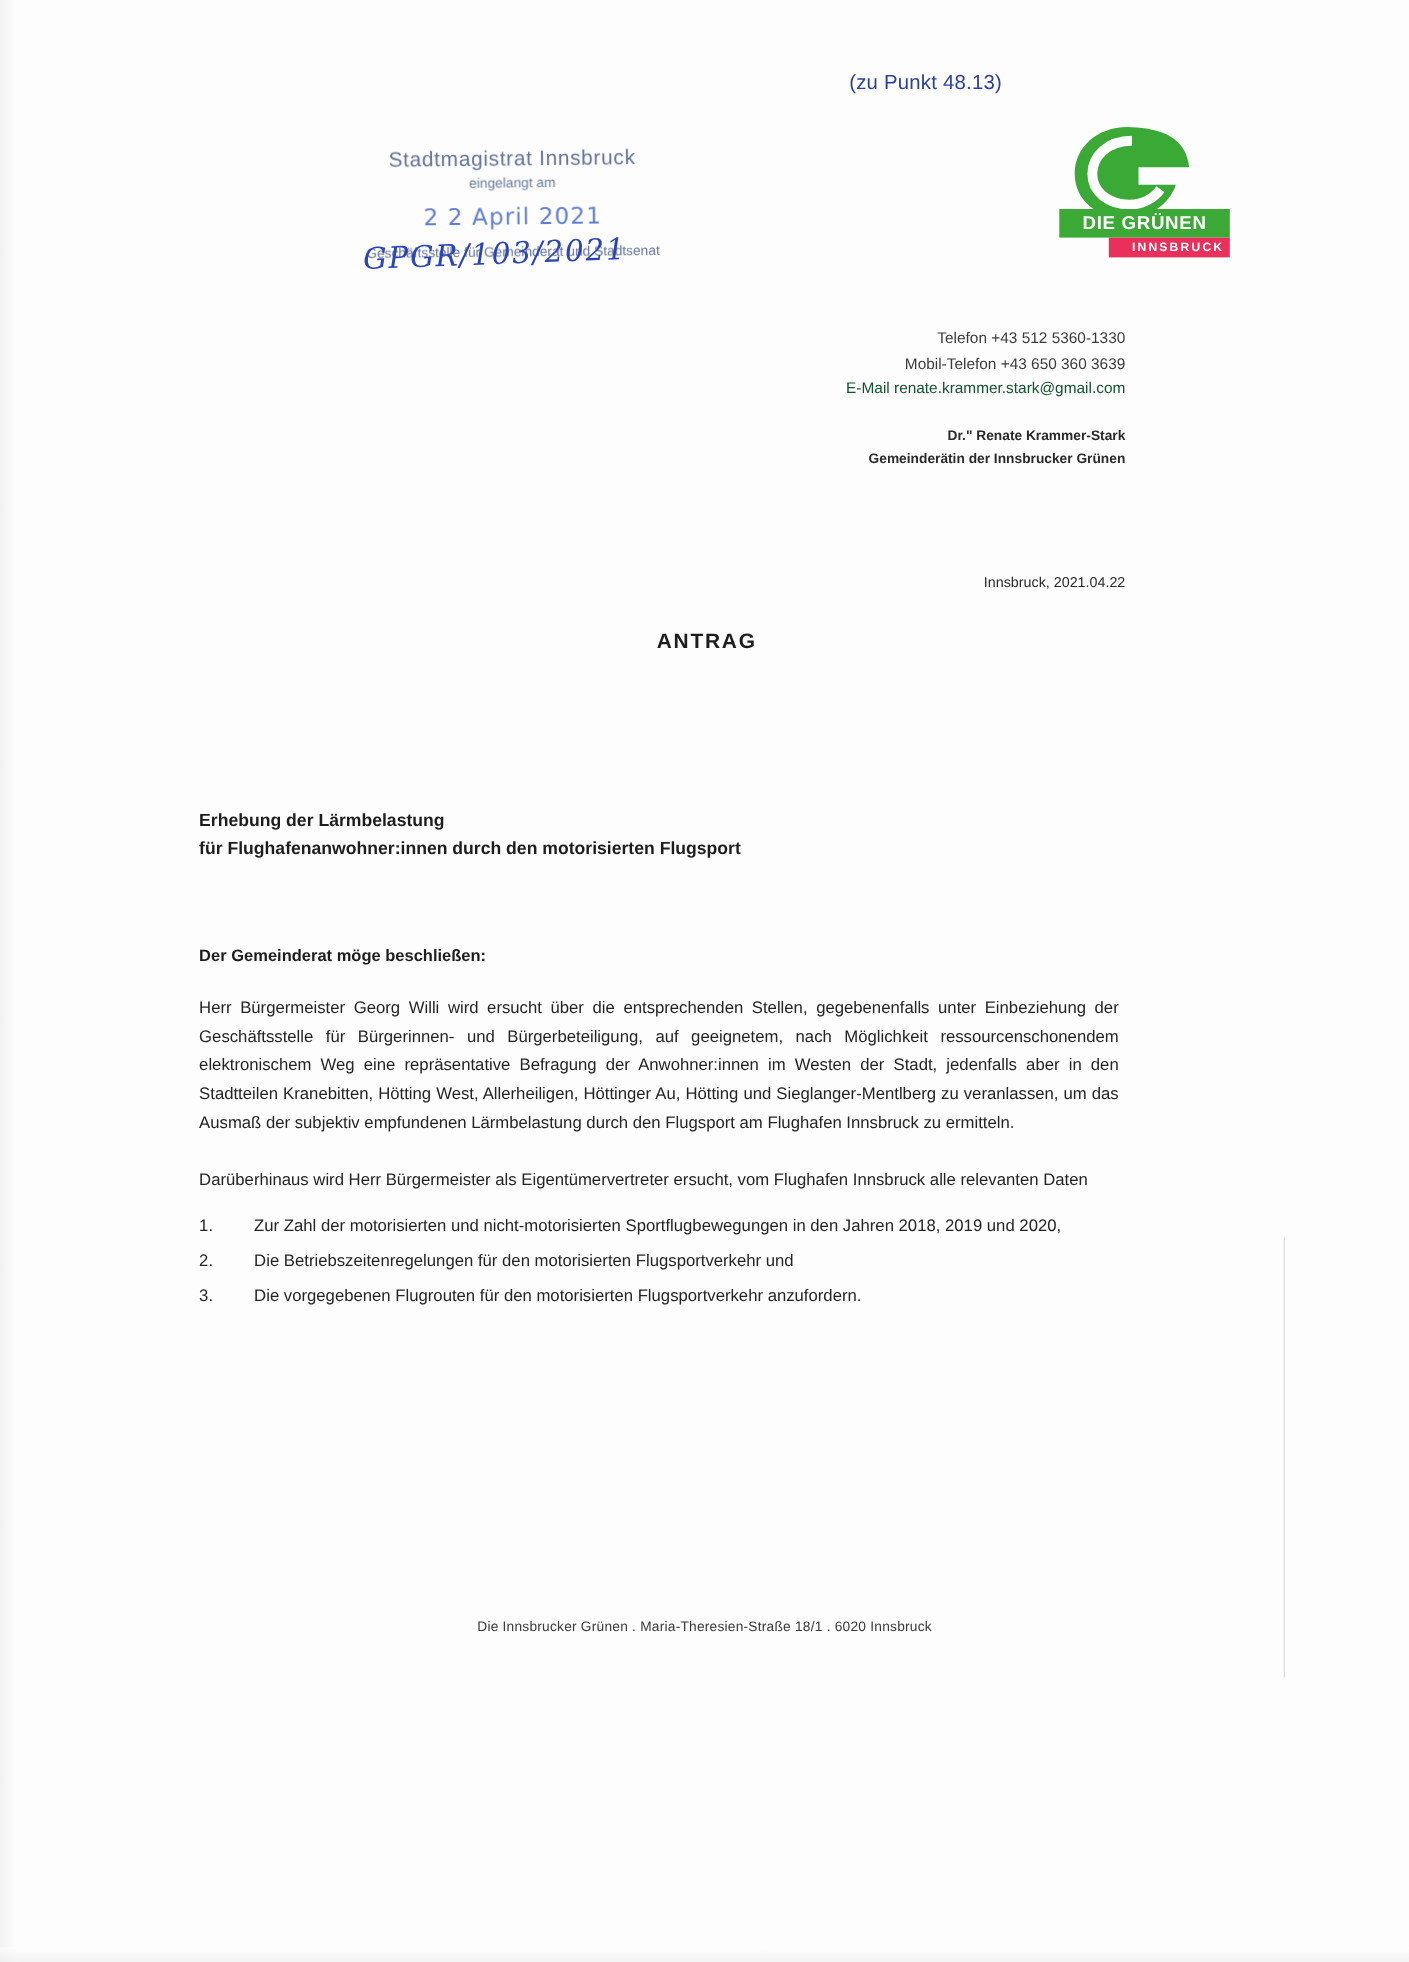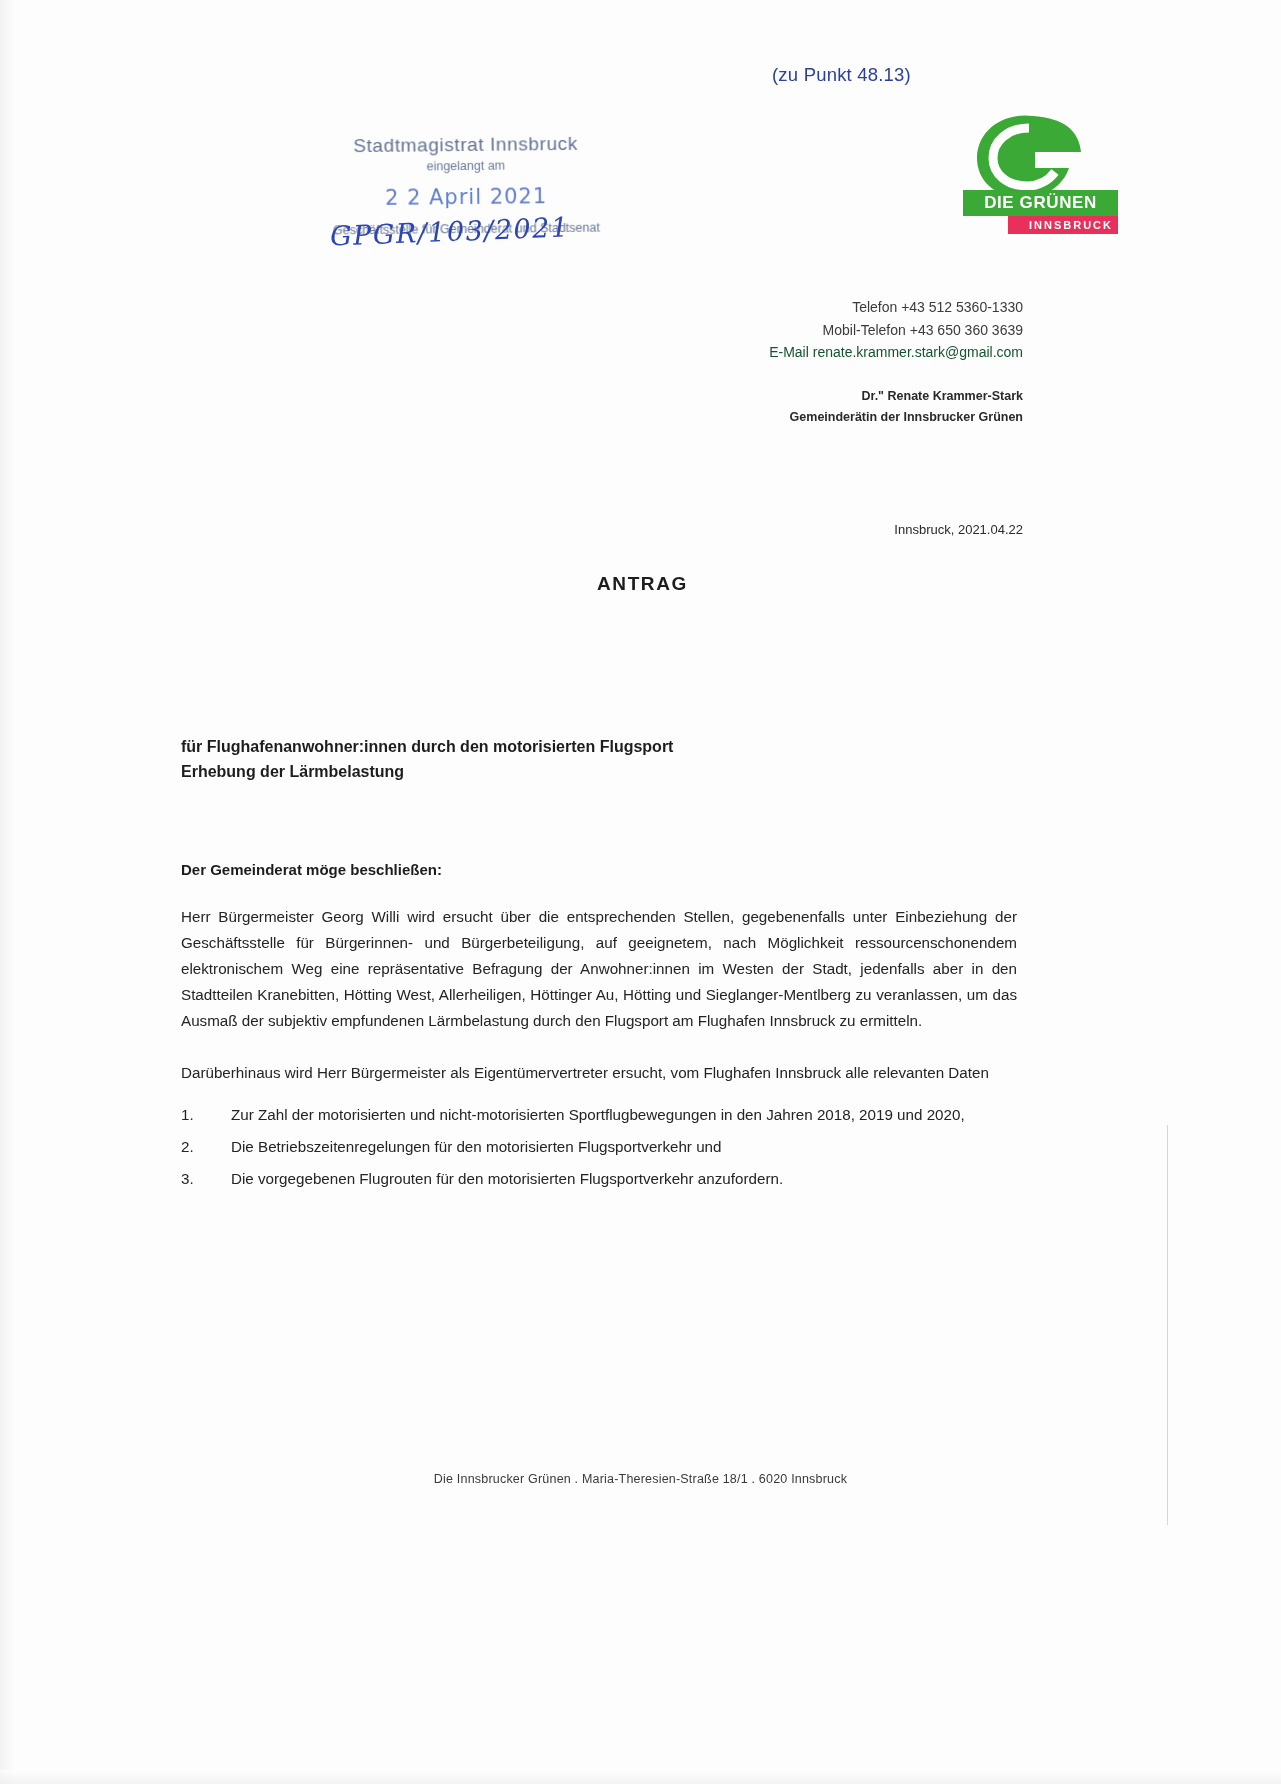--- a/index.html
+++ b/index.html
@@ -306,22 +306,22 @@
     <div>Dr." Renate Krammer-Stark</div>
     <div>Gemeinderätin der Innsbrucker Grünen</div>
   </div>
 
   <div class="place-date">Innsbruck, 2021.04.22</div>
 
   <div class="doc-title">ANTRAG</div>
 
   <div class="body-wrap">
     <div class="subject">
+      <div>Erhebung der Lärmbelastung</div>
       <div>für Flughafenanwohner:innen durch den motorisierten Flugsport</div>
-      <div>Erhebung der Lärmbelastung</div>
     </div>
 
     <div class="resolution-lead">Der Gemeinderat möge beschließen:</div>
 
     <p class="para">Herr Bürgermeister Georg Willi wird ersucht über die entsprechenden Stellen, gegebenenfalls unter Einbeziehung der Geschäftsstelle für Bürgerinnen- und Bürgerbeteiligung, auf geeignetem, nach Möglichkeit ressourcenschonendem elektronischem Weg eine repräsentative Befragung der Anwohner:innen im Westen der Stadt, jedenfalls aber in den Stadtteilen Kranebitten, Hötting West, Allerheiligen, Höttinger Au, Hötting und Sieglanger-Mentlberg zu veranlassen, um das Ausmaß der subjektiv empfundenen Lärmbelastung durch den Flugsport am Flughafen Innsbruck zu ermitteln.</p>
 
     <p class="para para-2">Darüberhinaus wird Herr Bürgermeister als Eigentümervertreter ersucht, vom Flughafen Innsbruck alle relevanten Daten</p>
 
     <ol class="demands">
       <li>

